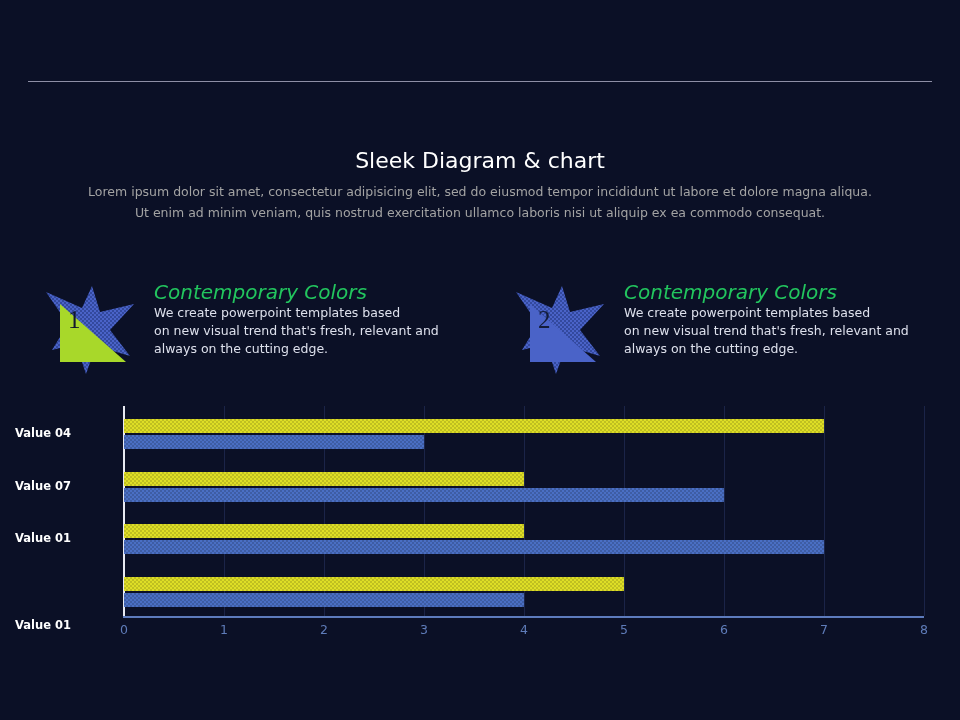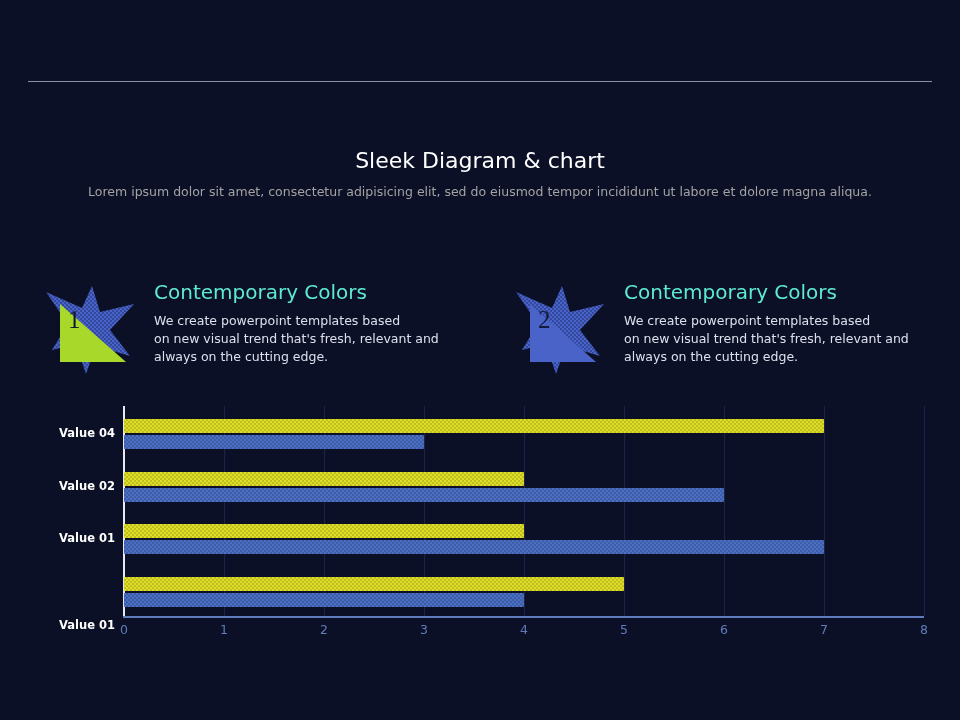--- a/index.html
+++ b/index.html
@@ -82,23 +82,23 @@
   }
   #feature-block-2 .feature-number { color: #131c3a; }
 
   .feature-text {
     position: absolute;
     left: 116px; top: 0;
     width: 290px;
   }
   .feature-title {
     font-size: 20px;
-    color: #5eead4;
-    margin-bottom: 8px;
+    color: #22c55e;
     white-space: nowrap;
+    font-style: italic;
   }
   .feature-desc {
     font-size: 12.5px;
     line-height: 18px;
     color: #dde0ec;
   }
   .feature-desc .desc-line { display: block; }
 
   
   #chart {
@@ -155,21 +155,20 @@
     background-image:
       linear-gradient(45deg, rgba(0,0,0,0.16) 25%, transparent 25%, transparent 75%, rgba(0,0,0,0.16) 75%),
       linear-gradient(45deg, rgba(0,0,0,0.16) 25%, transparent 25%, transparent 75%, rgba(0,0,0,0.16) 75%);
     background-size: 4px 4px;
     background-position: 0 0, 2px 2px;
   }
   .cat-label {
     position: absolute;
     right: 0;
     width: 100px;
-    text-align: right;
     font-size: 11.5px;
     font-weight: bold;
     color: #ffffff;
     white-space: nowrap;
   }
   #chart-cat-labels {
     position: absolute;
     left: 10px; top: 10px;
     width: 105px; height: 210px;
   }
@@ -186,20 +185,21 @@
 </head>
 <body>
 
 <div id="slide-header">
   <div id="header-divider"></div>
 </div>
 
 <div id="section-heading">Sleek Diagram &amp; chart</div>
 <div id="section-para">
   <span class="para-line">Lorem ipsum dolor sit amet, consectetur adipisicing elit, sed do eiusmod tempor incididunt ut labore et dolore magna aliqua.</span>
+  <span class="para-line">Ut enim ad minim veniam, quis nostrud exercitation ullamco laboris nisi ut aliquip ex ea commodo consequat.</span>
 </div>
 
 <div class="feature-block" id="feature-block-1">
   <div class="feature-icon">
     <svg width="108" height="92" viewBox="0 0 108 92" xmlns="http://www.w3.org/2000/svg">
       <defs>
         <pattern id="checks1" width="4" height="4" patternUnits="userSpaceOnUse">
           <rect width="4" height="4" fill="#4a63c8"></rect>
           <rect width="2" height="2" fill="#33499e"></rect>
           <rect x="2" y="2" width="2" height="2" fill="#33499e"></rect>
@@ -241,21 +241,21 @@
       <span class="desc-line">We create powerpoint templates based</span>
       <span class="desc-line">on new visual trend that's fresh, relevant and</span>
       <span class="desc-line">always on the cutting edge.</span>
     </div>
   </div>
 </div>
 
 <div id="chart">
   <div id="chart-cat-labels">
       <div class="cat-label" style="top: 20.25px;">Value 04</div>
-      <div class="cat-label" style="top: 72.75px;">Value 02</div>
+      <div class="cat-label" style="top: 72.75px;">Value 07</div>
       <div class="cat-label" style="top: 125.25px;">Value 01</div>
       <div class="cat-label" style="top: 177.75px; margin-top: 34px;">Value 01</div>
     </div>
   <div id="chart-y-axis-line"></div>
   <div id="chart-plot">
       <div class="gridline" style="left: 100px;"></div>
       <div class="gridline" style="left: 200px;"></div>
       <div class="gridline" style="left: 300px;"></div>
       <div class="gridline" style="left: 400px;"></div>
       <div class="gridline" style="left: 500px;"></div>

